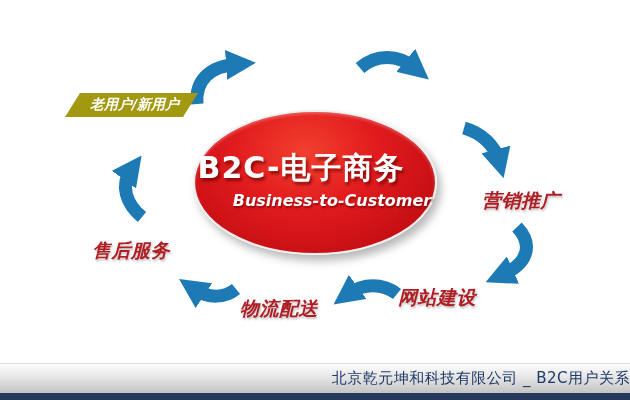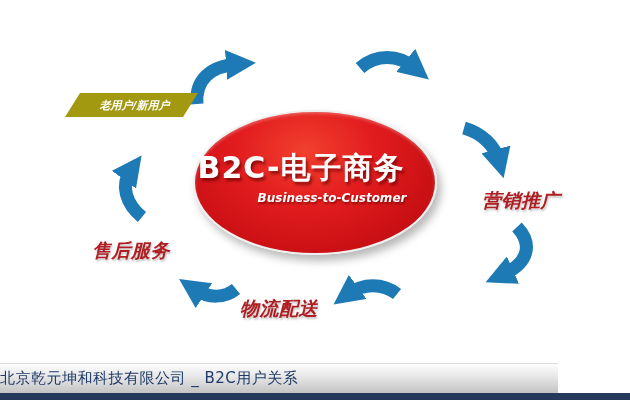--- a/index.html
+++ b/index.html
@@ -18,21 +18,21 @@
     box-shadow:4px 6px 9px rgba(0,0,0,.28), inset 0 2px 3px rgba(255,255,255,.25);
     box-sizing:border-box;
   }
   .e-title{
     margin-top:36px;text-align:center;transform:translateX(-14px);
     color:#fff;font-size:30px;font-weight:bold;letter-spacing:1px;
     text-shadow:2px 3px 3px rgba(100,0,0,.65);white-space:nowrap;
   }
   .e-sub{
     margin-top:2px;text-align:center;transform:translateX(17px);
-    color:#fff;font-size:12px;font-weight:bold;font-style:italic;
+    color:#fff;font-size:16px;font-weight:bold;font-style:italic;
     text-shadow:1px 2px 2px rgba(100,0,0,.6);white-space:nowrap;
   }
 
   
   .node{
     position:absolute;color:#b01e24;font-weight:bold;font-style:italic;
     font-size:19px;white-space:nowrap;letter-spacing:.5px;
     text-shadow:1px 2px 2px rgba(130,130,130,.45);
   }
   .n-product  {left:278px;top:46px;}
@@ -44,30 +44,30 @@
   .n-crm      {left:101px;top:118px;}
 
   
   .banner{
     position:absolute;left:65px;top:93px;width:133px;height:24px;
     background:#a29910;
     clip-path:polygon(15px 0, 133px 0, 118px 24px, 0 24px);
     display:flex;align-items:center;justify-content:center;
   }
   .banner span{
-    color:#fff;font-size:11px;font-weight:bold;font-style:italic;
+    color:#fff;font-size:14px;font-weight:bold;font-style:italic;
     white-space:nowrap;padding-left:6px;
   }
 
   
   .footer-bar{
-    position:absolute;left:0;top:363px;width:558px;height:30px;
+    position:absolute;left:0;top:363px;width:630px;height:30px;
     background:linear-gradient(#fdfdfd,#e6e6e6 45%,#c3c3c3);
     border-top:1px solid #dcdcdc;box-sizing:border-box;
-    display:flex;align-items:center;justify-content:flex-start;
+    display:flex;align-items:center;justify-content:flex-end;
   }
   .footer-bar span{color:#1e3a68;font-size:15px;letter-spacing:.5px;white-space:nowrap;}
   .footer-strip{
     position:absolute;left:0;top:393px;width:630px;height:7px;background:#24395c;
   }
 </style>
 </head>
 <body>
 
 <div class="stage">
@@ -92,20 +92,21 @@
   <div class="ellipse">
     <div class="e-title">B2C-电子商务</div>
     <div class="e-sub">Business-to-Customer</div>
   </div>
 
   <div class="banner">
     <span>老用户/新用户</span>
   </div>
 
   <div class="node n-marketing">营销推广</div>
+  <div class="node n-website">网站建设</div>
   <div class="node n-logistics">物流配送</div>
   <div class="node n-aftersale">售后服务</div>
 
   <div class="footer-bar">
     <span>北京乾元坤和科技有限公司 _ B2C用户关系</span>
   </div>
   <div class="footer-strip"></div>
 
 </div>
 

